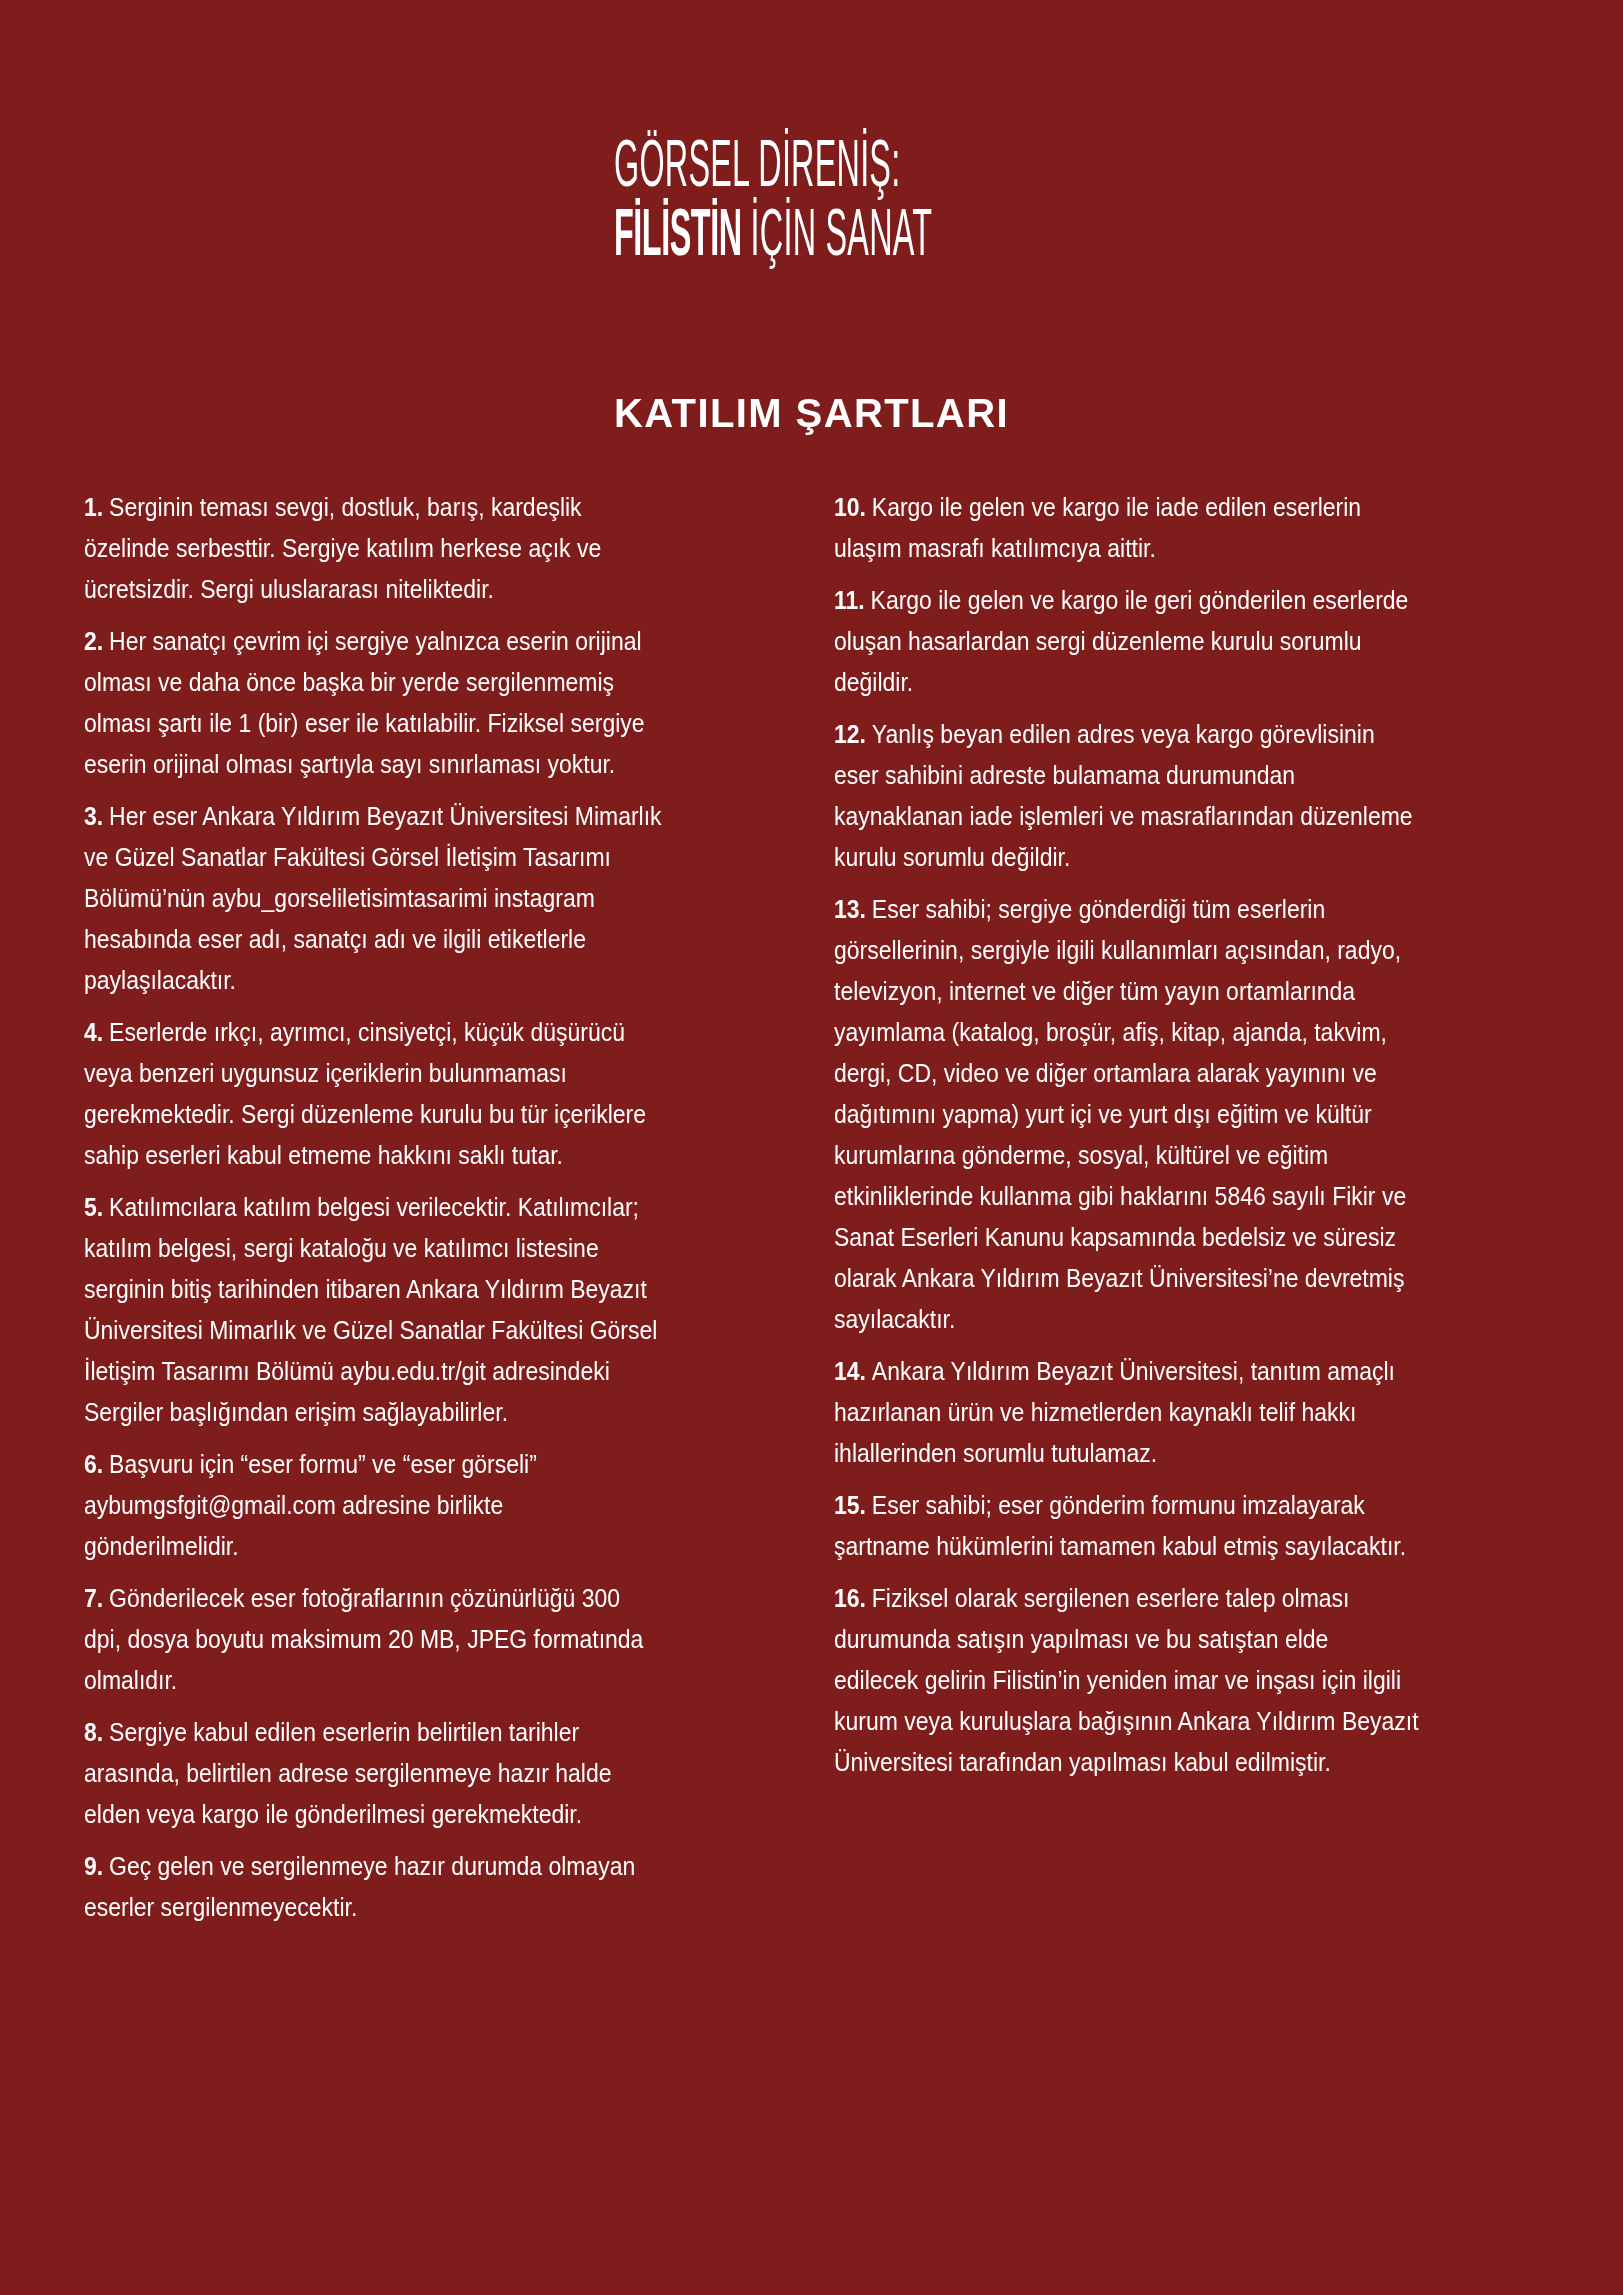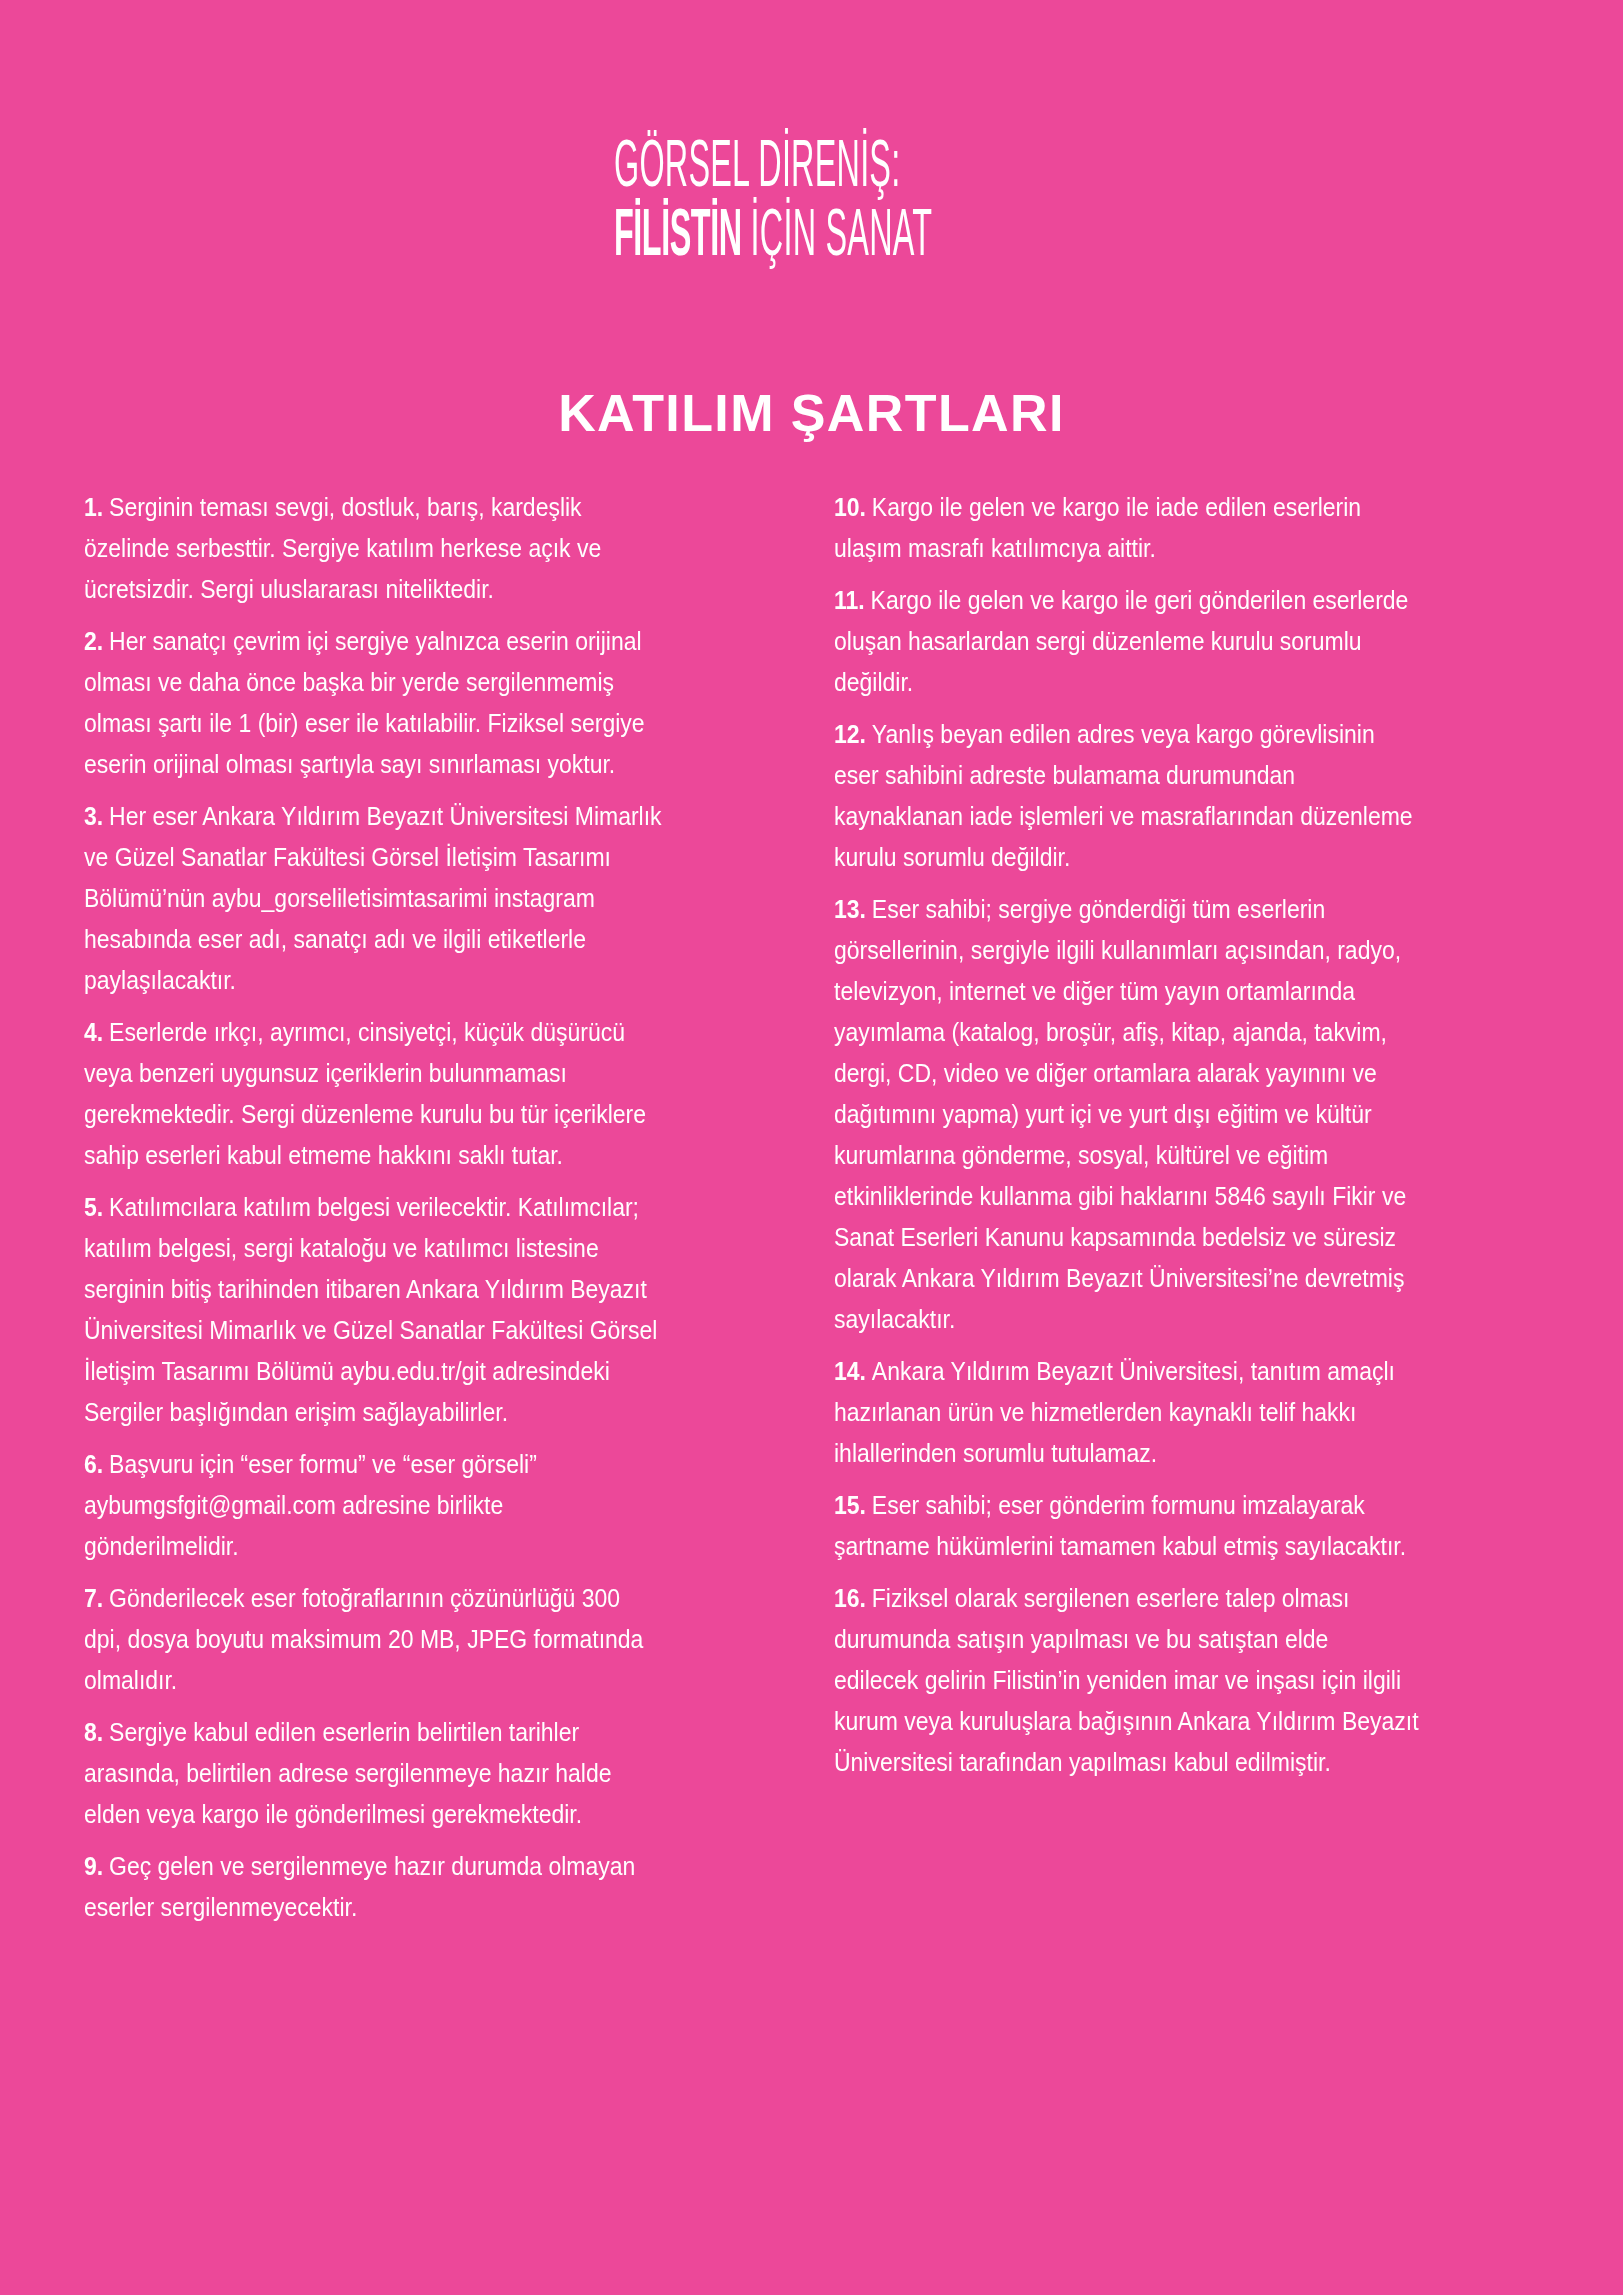--- a/index.html
+++ b/index.html
@@ -12,21 +12,21 @@
     background: #ED2A3C;
     color: #ffffff;
     font-family: "Liberation Sans", sans-serif;
     overflow: hidden;
     position: relative;
   }
   .page {
     position: absolute;
     left: 0; top: 0;
     width: 1623px; height: 2295px;
-    background: #ec4899;
+    background: #7f1d1d;
   }
   
   .title-block {
     position: absolute;
     left: 614px;
     top: 130px;
     width: 463px;
     transform-origin: left top;
   }
   .title-line {
@@ -62,21 +62,21 @@
 
   
   .section-heading {
     position: absolute;
     left: 0;
     width: 1623px;
     top: 390px;
     text-align: center;
     font-family: "Liberation Sans", sans-serif;
     font-weight: 700;
-    font-size: 52px;
+    font-size: 40px;
     line-height: 46px;
     letter-spacing: 1.4px;
     white-space: nowrap;
   }
 
   
   .column {
     position: absolute;
     top: 487px;
     width: 796px;              

